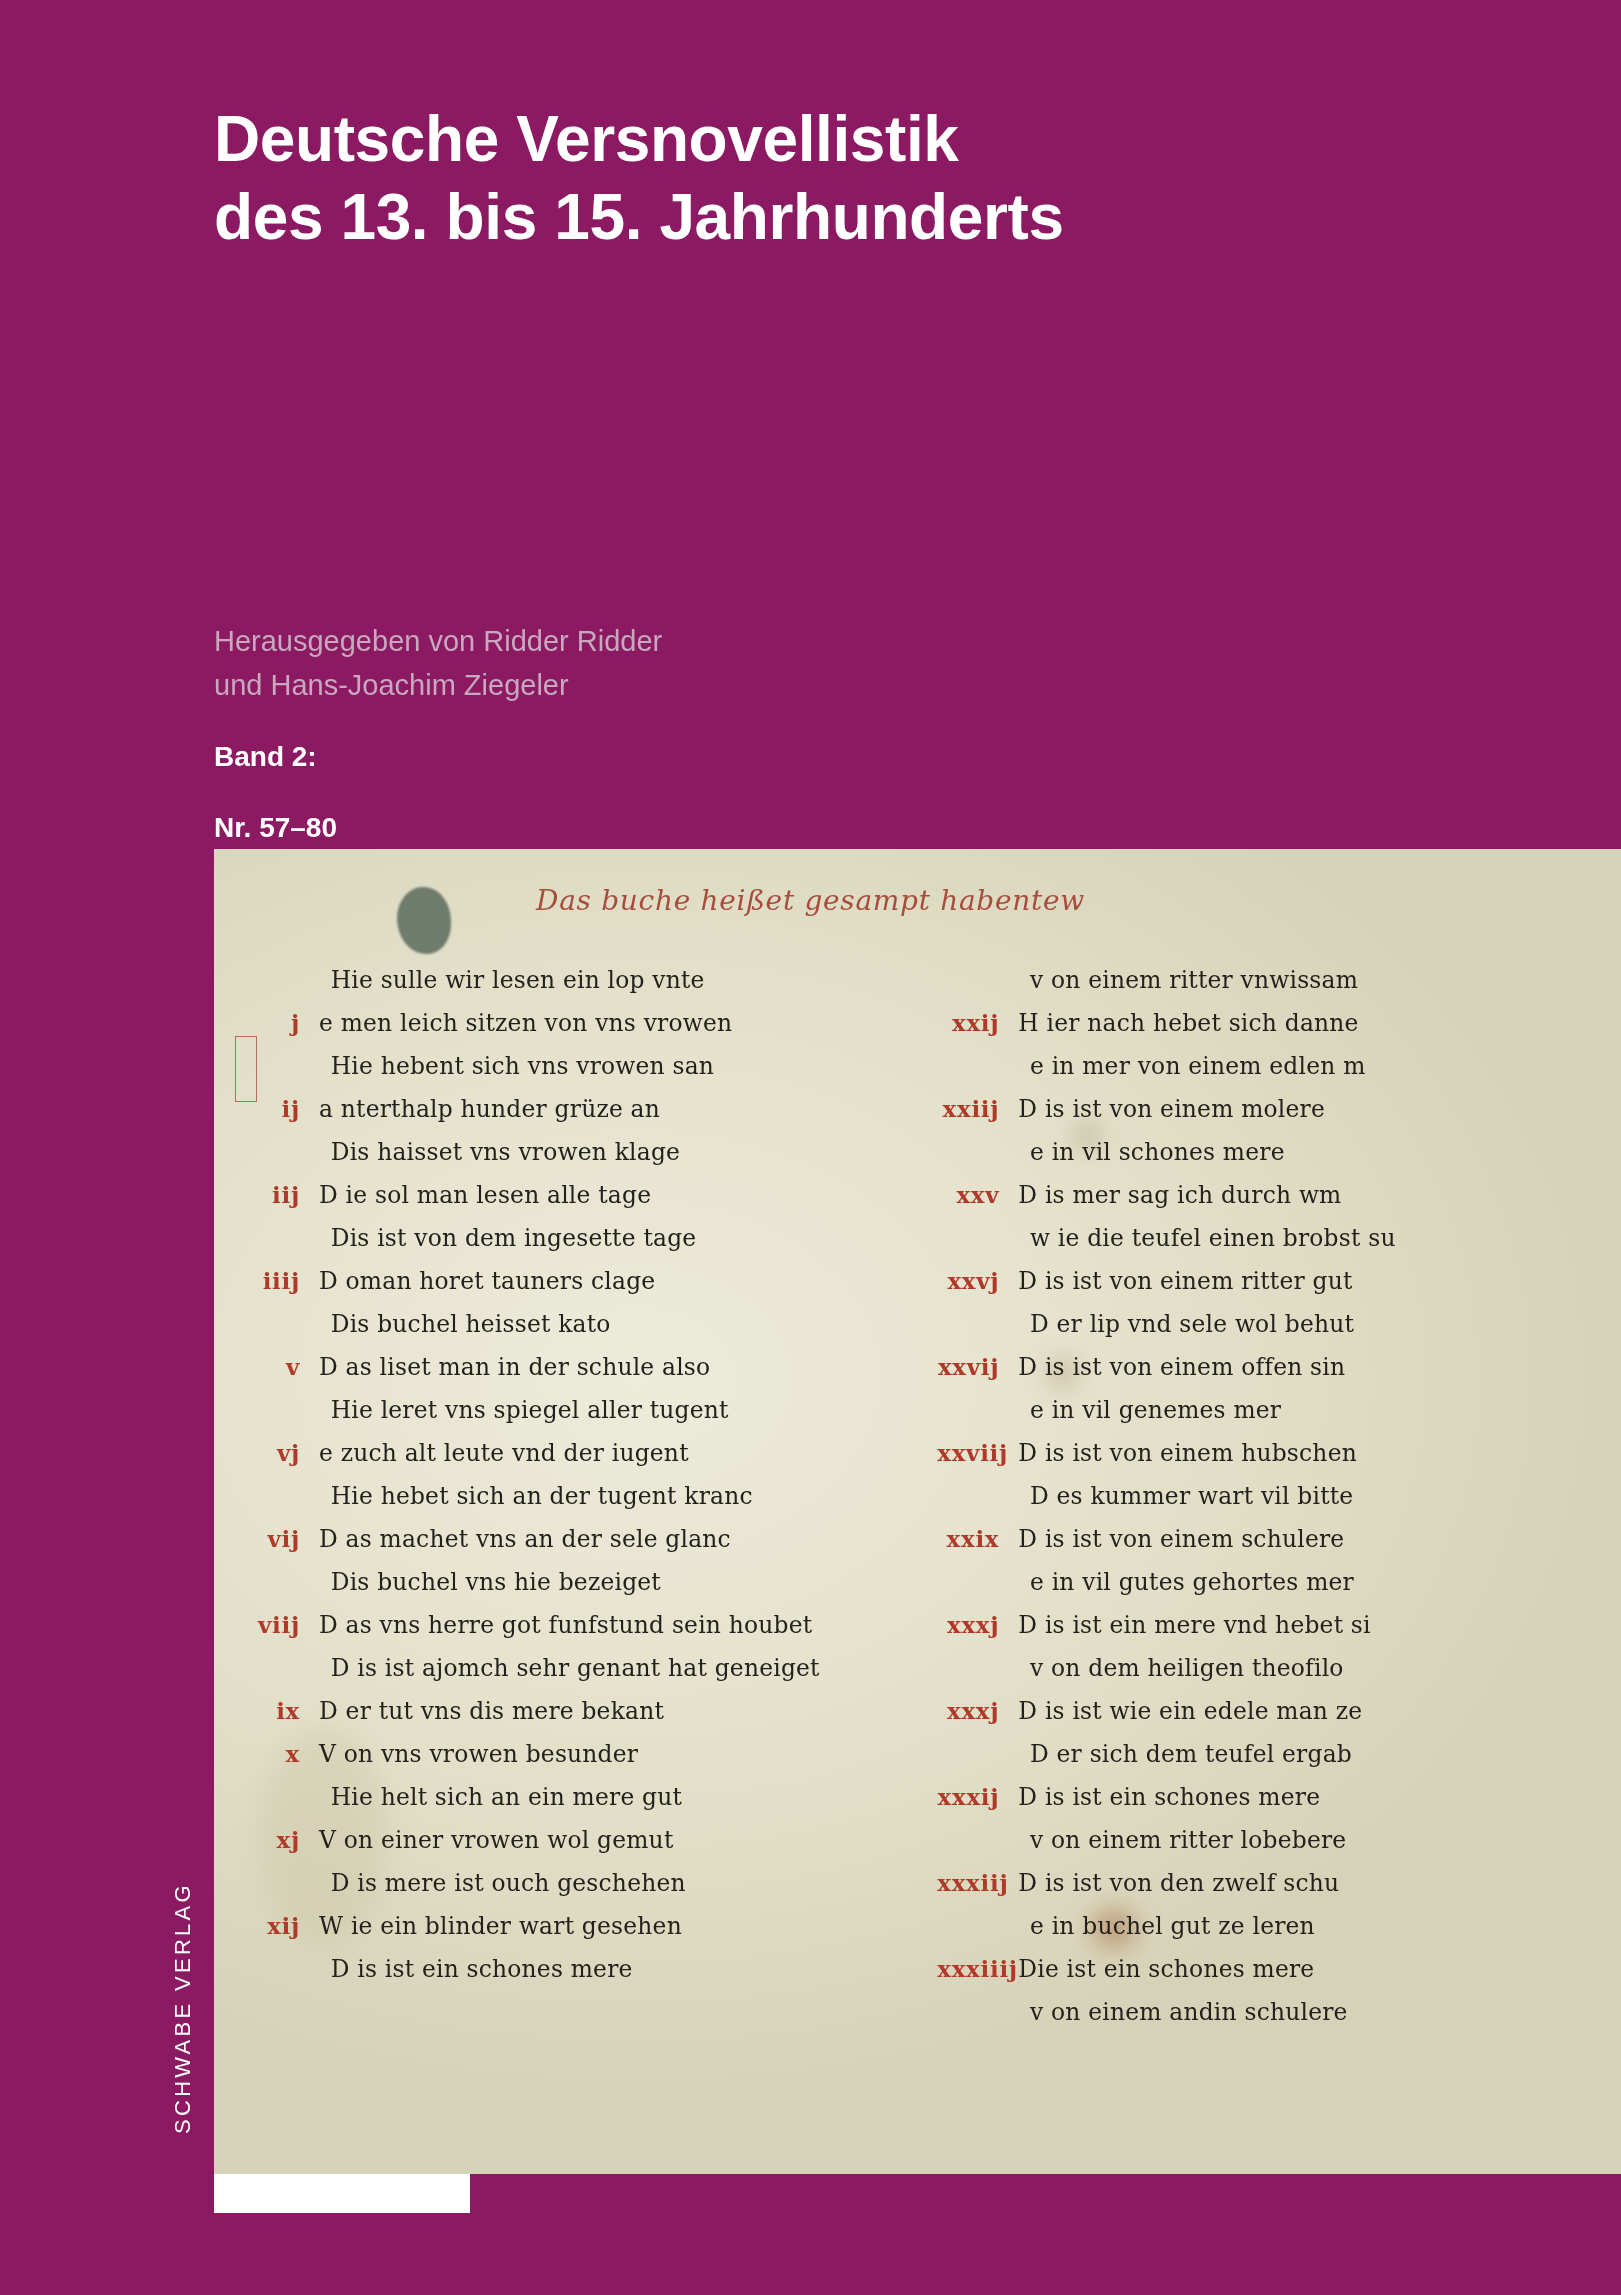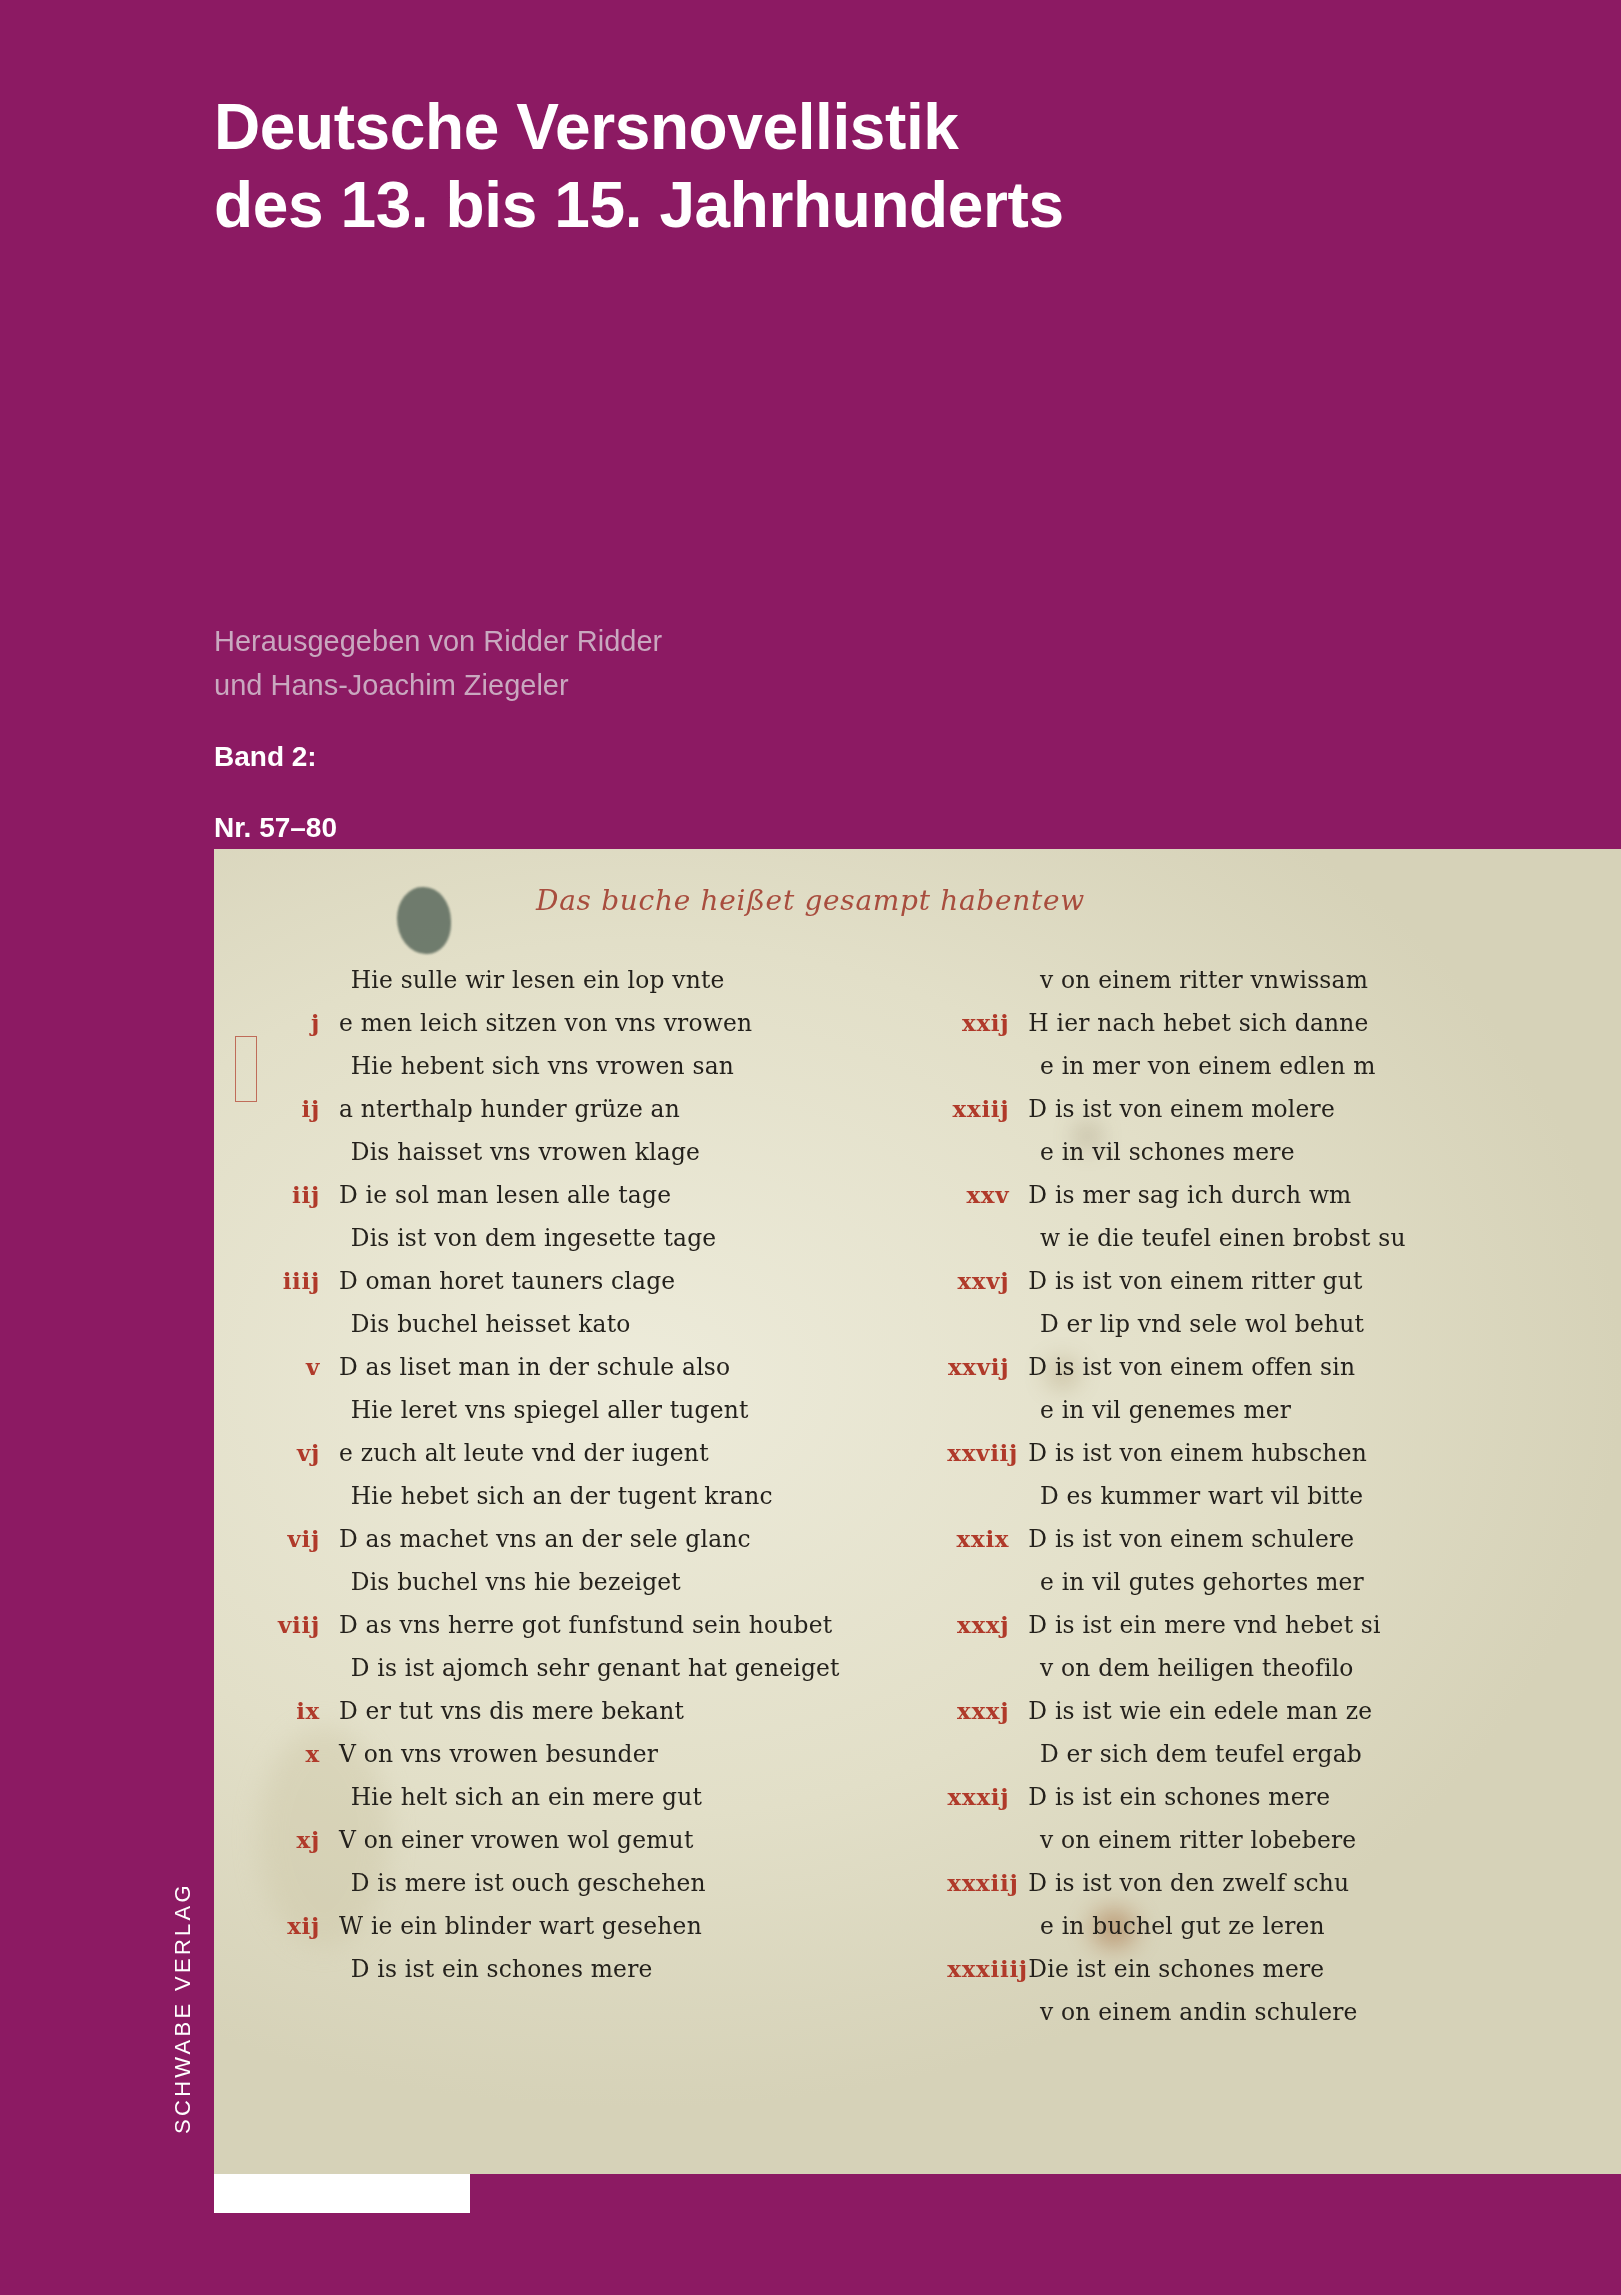--- a/index.html
+++ b/index.html
@@ -20,21 +20,21 @@
     width: 1621px;
     height: 2295px;
     background: #8C1A63;
     overflow: hidden;
   }
 
   
   .title-block {
     position: absolute;
     left: 214px;
-    top: 88px;
+    top: 100px;
     width: 1244px;
   }
 
   .title-line {
     font-size: 64px;
     line-height: 1.22;
     font-weight: bold;
     color: #ffffff;
     letter-spacing: -0.4px;
     white-space: nowrap;
@@ -155,21 +155,21 @@
     position: absolute;
     left: 0; top: 117px; right: 0; bottom: 0;
     display: flex;
   }
 
   .col {
     position: relative;
     flex: 1;
   }
 
-  .col.left { padding-left: 44px; }
+  .col.left { padding-left: 24px; }
   .col.right { padding-left: 14.6px; }
 
   .ms-row {
     display: flex;
     align-items: baseline;
     height: 43px;
   }
 
   .ms-num {
     width: 81px;

